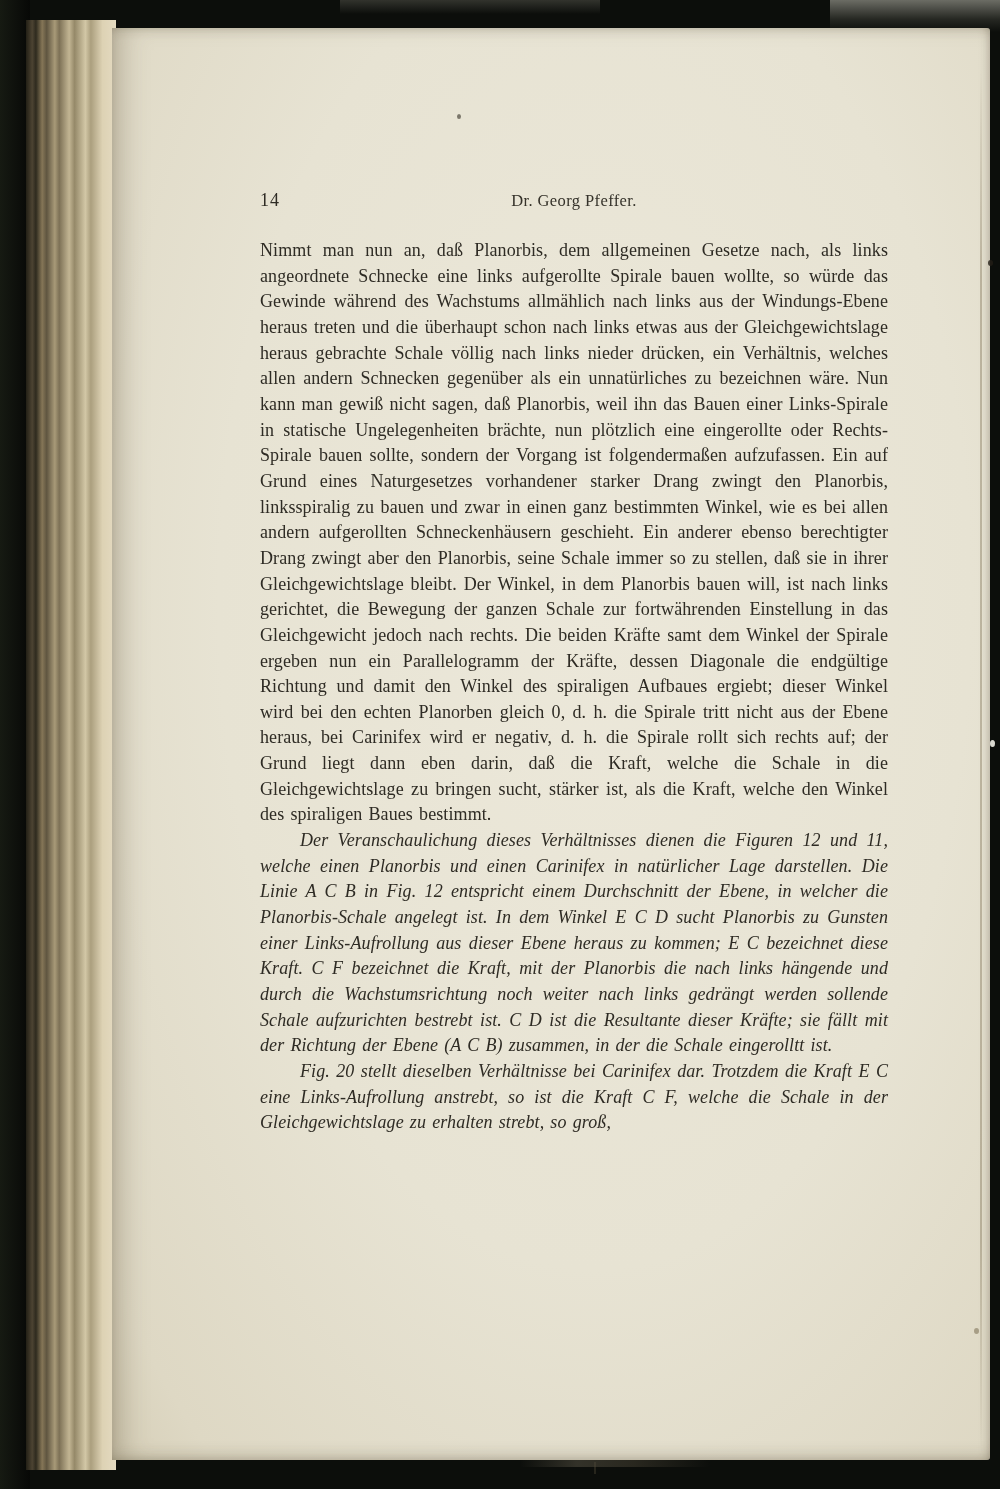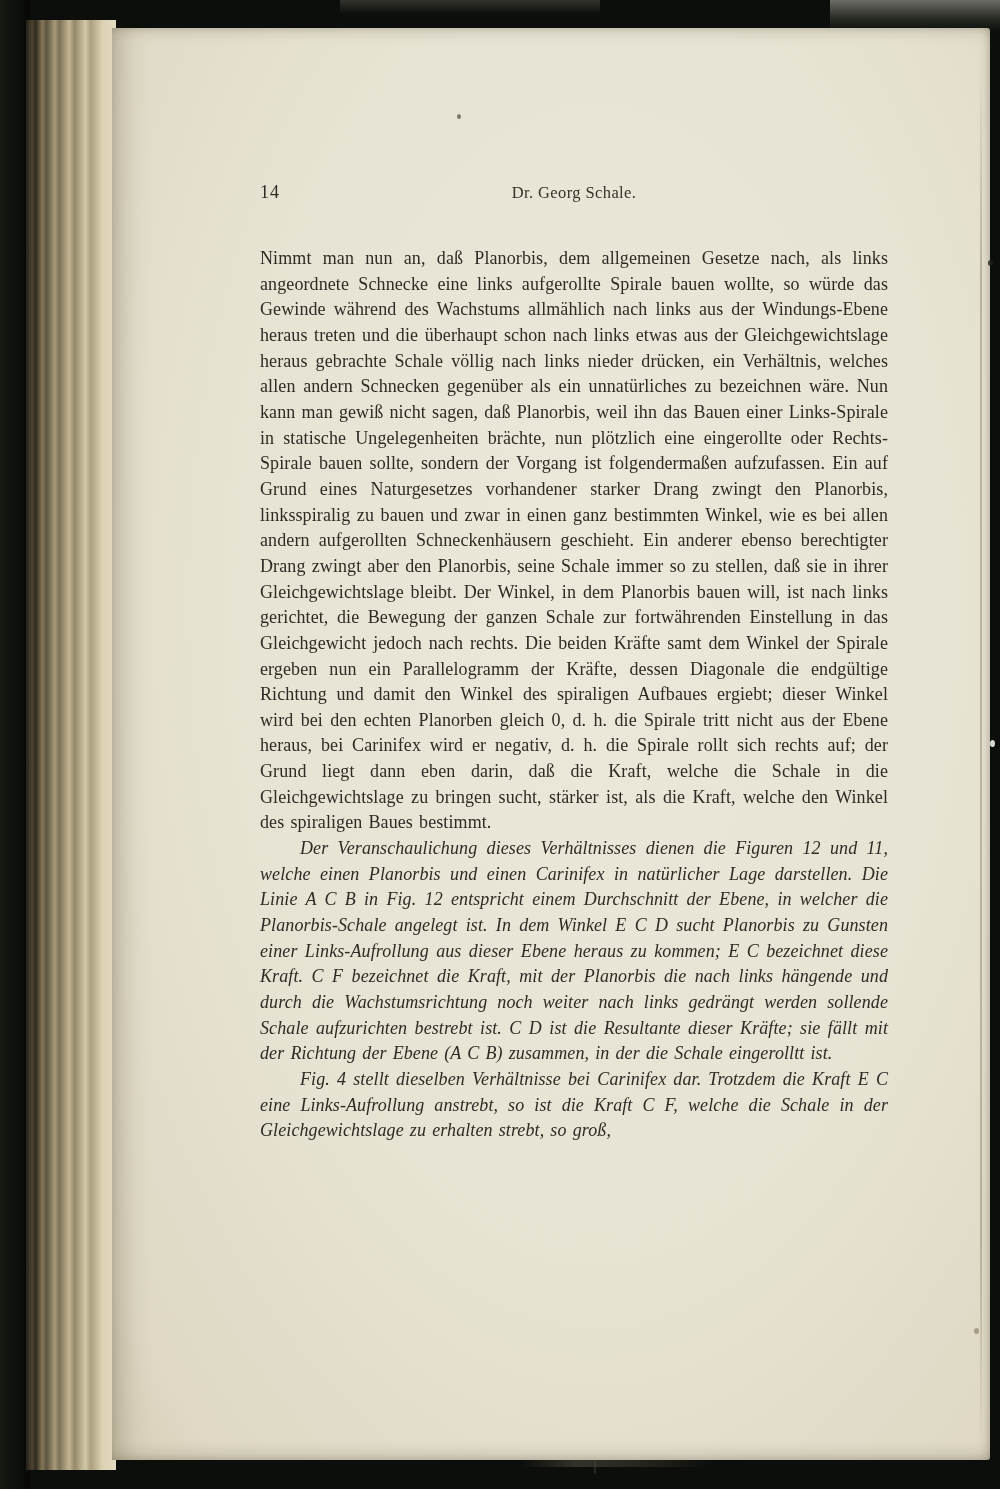--- a/index.html
+++ b/index.html
@@ -72,21 +72,21 @@
   .right-edge-line {
     position: absolute;
     right: 8px; top: 40px;
     width: 2px; height: 1380px;
     background: linear-gradient(180deg, rgba(0,0,0,0) 0%, rgba(110,95,65,0.35) 15%, rgba(110,95,65,0.35) 85%, rgba(0,0,0,0) 100%);
   }
   
   .text-block {
     position: absolute;
     left: 148px;  
-    top: 154px;   
+    top: 162px;   
     width: 628px;
     color: #2e2b24;
   }
   .header-row {
     position: relative;
     height: 34px;
     font-size: 17px;
   }
   .page-number {
     position: absolute;
@@ -96,21 +96,21 @@
   }
   .running-header {
     position: absolute;
     left: 0; right: 0; top: 1px;
     text-align: center;
     font-size: 16.5px;
     letter-spacing: 0.4px;
     color: #35322a;
   }
   .body-text {
-    margin-top: 30px;
+    margin-top: 14px;
     font-size: 18px;
     line-height: 25.65px;
     text-align: justify;
     letter-spacing: 0.1px;
     word-spacing: 1.5px;
   }
   .body-text p {
     margin: 0;
   }
   .p-indent {
@@ -149,27 +149,27 @@
   <div class="worn-top-mid"></div>
 
   <div class="page-edges"></div>
 
   <div class="paper">
     <div class="right-edge-line"></div>
 
     <div class="text-block">
       <div class="header-row">
         <span class="page-number">14</span>
-        <span class="running-header">Dr. Georg Schale.</span>
+        <span class="running-header">Dr. Georg Pfeffer.</span>
       </div>
 
       <div class="body-text">
         <p>Nimmt man nun an, daß Planorbis, dem allgemeinen Gesetze nach, als links angeordnete Schnecke eine links aufgerollte Spirale bauen wollte, so würde das Gewinde während des Wachstums allmählich nach links aus der Windungs-Ebene heraus treten und die überhaupt schon nach links etwas aus der Gleichgewichtslage heraus gebrachte Schale völlig nach links nieder drücken, ein Verhältnis, welches allen andern Schnecken gegenüber als ein unnatürliches zu bezeichnen wäre. Nun kann man gewiß nicht sagen, daß Planorbis, weil ihn das Bauen einer Links-Spirale in statische Ungelegenheiten brächte, nun plötzlich eine eingerollte oder Rechts-Spirale bauen sollte, sondern der Vorgang ist folgendermaßen aufzufassen. Ein auf Grund eines Naturgesetzes vorhandener starker Drang zwingt den Planorbis, linksspiralig zu bauen und zwar in einen ganz bestimmten Winkel, wie es bei allen andern aufgerollten Schneckenhäusern geschieht. Ein anderer ebenso berechtigter Drang zwingt aber den Planorbis, seine Schale immer so zu stellen, daß sie in ihrer Gleichgewichtslage bleibt. Der Winkel, in dem Planorbis bauen will, ist nach links gerichtet, die Bewegung der ganzen Schale zur fortwährenden Einstellung in das Gleichgewicht jedoch nach rechts. Die beiden Kräfte samt dem Winkel der Spirale ergeben nun ein Parallelogramm der Kräfte, dessen Diagonale die endgültige Richtung und damit den Winkel des spiraligen Aufbaues ergiebt; dieser Winkel wird bei den echten Planorben gleich 0, d. h. die Spirale tritt nicht aus der Ebene heraus, bei Carinifex wird er negativ, d. h. die Spirale rollt sich rechts auf; der Grund liegt dann eben darin, daß die Kraft, welche die Schale in die Gleichgewichtslage zu bringen sucht, stärker ist, als die Kraft, welche den Winkel des spiraligen Baues bestimmt.</p>
         <p class="p-indent">Der Veranschaulichung dieses Verhältnisses dienen die Figuren 12 und 11, welche einen Planorbis und einen Carinifex in natürlicher Lage darstellen. Die Linie A C B in Fig. 12 entspricht einem Durchschnitt der Ebene, in welcher die Planorbis-Schale angelegt ist. In dem Winkel E C D sucht Planorbis zu Gunsten einer Links-Aufrollung aus dieser Ebene heraus zu kommen; E C bezeichnet diese Kraft. C F bezeichnet die Kraft, mit der Planorbis die nach links hängende und durch die Wachstumsrichtung noch weiter nach links gedrängt werden sollende Schale aufzurichten bestrebt ist. C D ist die Resultante dieser Kräfte; sie fällt mit der Richtung der Ebene (A C B) zusammen, in der die Schale eingerolltt ist.</p>
-        <p class="p-indent">Fig. 4 stellt dieselben Verhältnisse bei Carinifex dar. Trotzdem die Kraft E C eine Links-Aufrollung anstrebt, so ist die Kraft C F, welche die Schale in der Gleichgewichtslage zu erhalten strebt, so groß,</p>
+        <p class="p-indent">Fig. 20 stellt dieselben Verhältnisse bei Carinifex dar. Trotzdem die Kraft E C eine Links-Aufrollung anstrebt, so ist die Kraft C F, welche die Schale in der Gleichgewichtslage zu erhalten strebt, so groß,</p>
       </div>
     </div>
 
     <span class="speck speck-a"></span>
     <span class="speck speck-d"></span>
     <span class="stray-mark"></span>
   </div>
 
   <span class="speck speck-b"></span>
   <span class="speck speck-c"></span>

